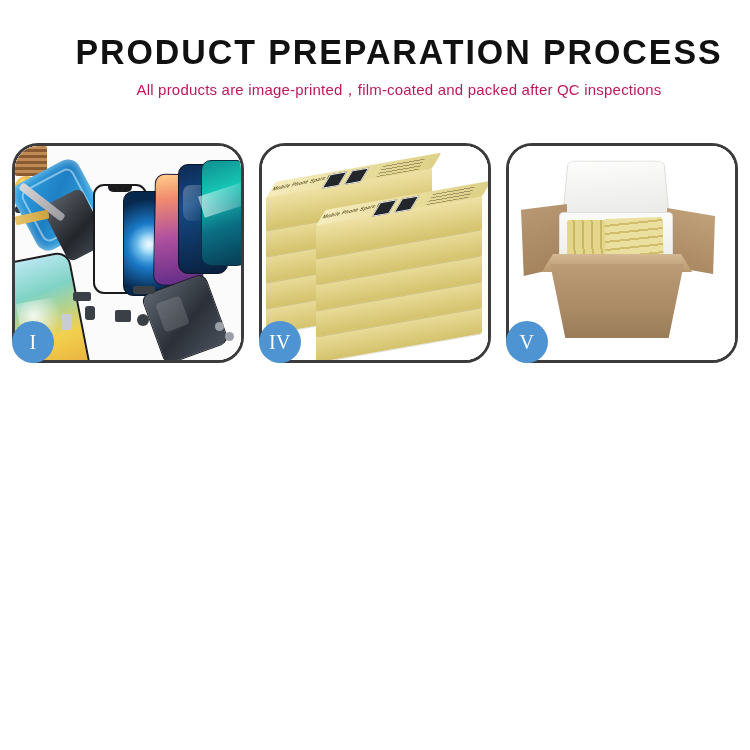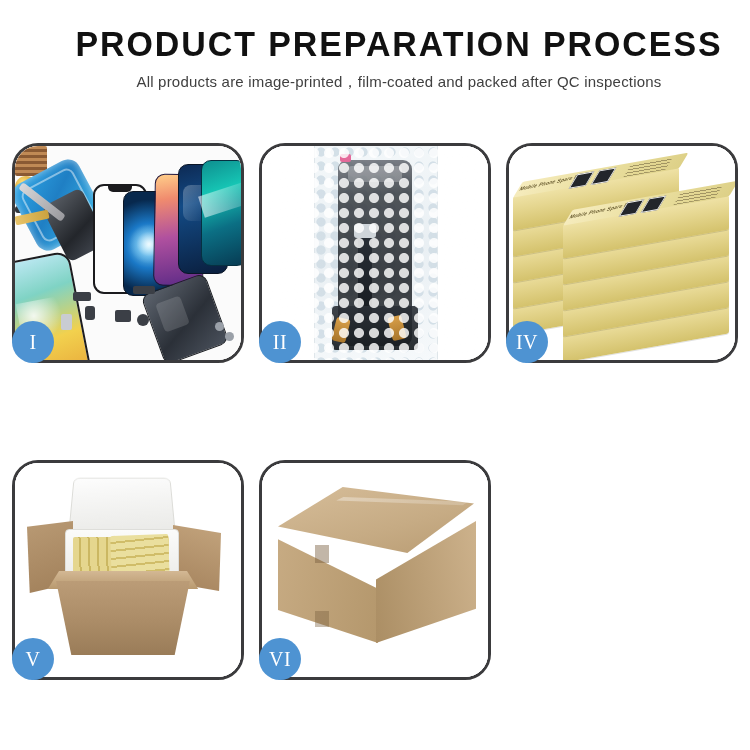--- a/index.html
+++ b/index.html
@@ -11,37 +11,37 @@
     width: 750px;
     height: 750px;
     font-family: "Liberation Sans", sans-serif;
     overflow: hidden;
     position: relative;
   }
 
   
   .header {
     text-align: center;
-    padding-top: 26px;
+    padding-top: 34px;
     margin-left: 48px;
   }
   .title {
     font-family: "Liberation Sans", sans-serif;
     font-size: 35px;
     font-weight: bold;
     color: #111111;
     letter-spacing: 2.0px;
     line-height: 1.05;
     transform: scaleX(0.97);
   }
   .subtitle {
     font-family: "Liberation Sans", sans-serif;
     font-size: 15px;
     font-weight: normal;
-    color: #404040;
+    color: #be185d;
     letter-spacing: 0.2px;
     margin-top: 10px;
   }
 
   
   .grid {
     position: absolute;
     left: 12px;
     top: 143px;
     width: 726px;
@@ -418,36 +418,20 @@
         <div class="p1-dot" style="left:122px;top:168px;width:12px;height:12px;border-radius:50%;"></div>
         <div class="p1-dot" style="left:118px;top:140px;width:22px;height:8px;"></div>
         <div class="p1-dot" style="left:46px;top:168px;width:11px;height:16px;background:#c9ccd2;"></div>
         <div class="p1-dot" style="left:200px;top:176px;width:9px;height:9px;background:#9aa0a8;border-radius:50%;"></div>
         <div class="p1-dot" style="left:210px;top:186px;width:9px;height:9px;background:#9aa0a8;border-radius:50%;"></div>
       </div>
     </div>
     <div class="badge">I</div>
   </div>
 
-  <div class="panel">
-    <div class="panel-inner">
-      <div class="scene2">
-        <div class="p2-bag"></div>
-        <div class="p2-lcd"></div>
-        <div class="p2-flex"></div>
-        <div class="p2-conn"></div>
-        <div class="p2-pink"></div>
-        <div class="p2-bottom"></div>
-        <div class="p2-gold-l"></div>
-        <div class="p2-gold-r"></div>
-        <div class="p2-bubbles"></div>
-      </div>
-    </div>
-    <div class="badge">II</div>
-  </div>
 
 
   <div class="panel">
     <div class="panel-inner">
       <div class="scene4">
         <div class="stack">
 
           <div class="sbox" style="left:0px; top:122px;"></div>
           <div class="sbox" style="left:0px; top:96px;"></div>
           <div class="sbox" style="left:0px; top:70px;"></div>
@@ -487,27 +471,14 @@
         <div class="p5-foambox"></div>
         <div class="p5-contents"></div>
         <div class="p5-contents2"></div>
         <div class="p5-top"></div>
         <div class="p5-front"></div>
       </div>
     </div>
     <div class="badge">V</div>
   </div>
 
-  <div class="panel">
-    <div class="panel-inner">
-      <div class="scene6">
-        <div class="p6-top"></div>
-        <div class="p6-tape"></div>
-        <div class="p6-left"></div>
-        <div class="p6-right"></div>
-        <div class="p6-seam"></div>
-        <div class="p6-seam2"></div>
-      </div>
-    </div>
-    <div class="badge">VI</div>
-  </div>
 
 </div>
 
 </body></html>

